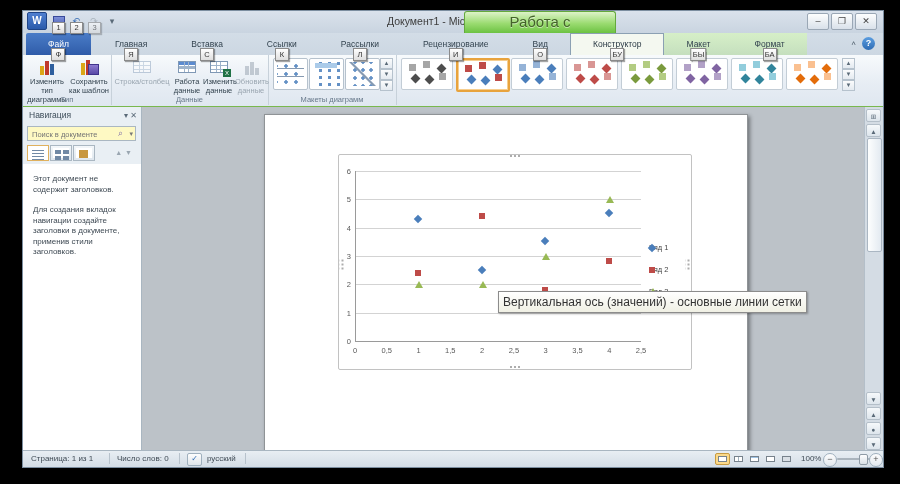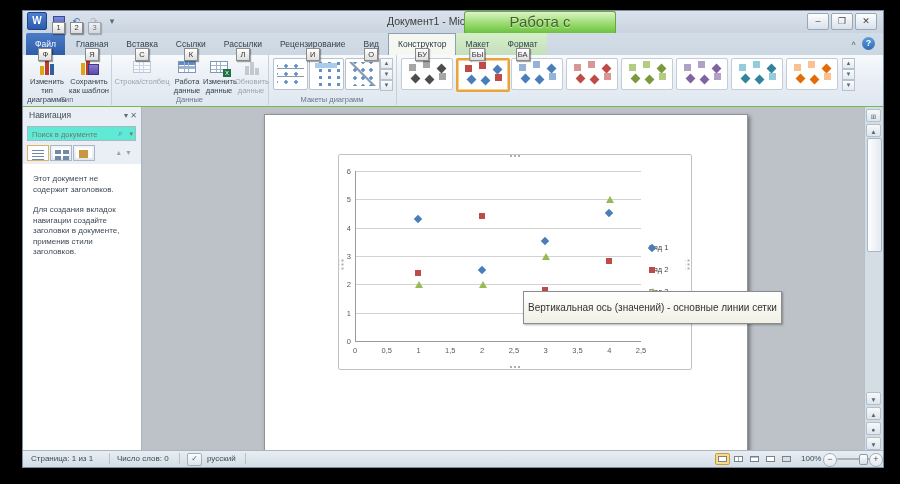--- a/index.html
+++ b/index.html
@@ -13,21 +13,21 @@
   .qbtn .glyph{display:block;}
   .floppy{width:10px;height:10px;margin:2px;background:linear-gradient(#7d8fd8,#4a5fb0);border:1px solid #38499a;}
   .keybadge{position:absolute;left:1px;top:8px;min-width:9px;height:10px;background:linear-gradient(#ffffff,#dcdcdc);border:1px solid #8a8a8a;box-shadow:1px 1px 1px rgba(0,0,0,.35);font-size:7.5px;line-height:10px;color:#333;padding:0 1px;z-index:30;}
   .titletext{position:absolute;left:0;right:0;top:4px;text-align:center;font-size:10.5px;color:#3c3c3c;}
   .ctxheader{position:absolute;left:441px;top:0;width:150px;height:21px;background:linear-gradient(#ddf3c8,#9adb70 55%,#6cc242);border:1px solid #64a93c;border-bottom:none;border-radius:3px 3px 0 0;text-align:center;font-size:15px;line-height:20px;color:#44632a;text-shadow:0 1px 0 rgba(255,255,255,.5);}
   .winbtns{position:absolute;right:6px;top:2px;display:flex;gap:2px;}
   .winbtn{width:20px;height:15px;border:1px solid #9aa7b5;border-radius:2px;background:linear-gradient(#fdfefe,#d9e1ea);font-size:9px;line-height:14px;text-align:center;color:#444;}
   
   .tabrow{position:absolute;left:0;top:22px;width:100%;height:22px;background:linear-gradient(#d3dde7,#ccd7e2);}
   .tabs{position:absolute;left:3px;top:0;display:flex;height:22px;}
-  .tab{position:relative;padding:0 9px;font-size:8.5px;line-height:22px;color:#33434f;white-space:nowrap;}
+  .tab{position:relative;padding:0 22px;font-size:8.5px;line-height:22px;color:#33434f;white-space:nowrap;}
   .tab.file{background:linear-gradient(#4a7cc7,#2f5ca9);color:#fff;border-radius:2px 2px 0 0;margin-right:2px;}
   .tab.active{background:#f2f6f9;border:1px solid #8ba0b3;border-bottom:none;line-height:20px;color:#2b3a45;}
   .tab.ctx{background:linear-gradient(rgba(214,242,194,.85),rgba(190,229,160,.55));}
   .tab.ctx.active{background:#f4f8f0;}
   .keytip{position:absolute;left:50%;transform:translateX(-50%);bottom:-6px;min-width:10px;height:11px;background:linear-gradient(#ffffff,#dedede);border:1px solid #8a8a8a;box-shadow:1px 1px 1px rgba(0,0,0,.35);font-size:7.5px;line-height:11px;color:#333;text-align:center;padding:0 1px;z-index:30;}
   .ribbonctrls{position:absolute;right:8px;top:4px;display:flex;gap:6px;align-items:center;}
   .chev{font-size:8px;color:#51606d;}
   .helpbtn{width:13px;height:13px;border-radius:50%;background:linear-gradient(#5a9de0,#2f6cb4);color:#fff;font-size:9px;font-weight:bold;text-align:center;line-height:13px;}
   
   .ribbon{position:absolute;left:0;top:44px;width:100%;height:51px;background:linear-gradient(#f7fafc,#e7edf4 55%,#dfe7f0);border-bottom:1px solid #79b84e;}
@@ -47,21 +47,21 @@
   .lt-art{position:absolute;inset:3px;opacity:.85;}
   .spinner{position:absolute;top:3px;width:13px;height:32px;display:flex;flex-direction:column;}
   .spbtn{flex:1;border:1px solid #b6c2cd;background:linear-gradient(#fbfcfd,#e4eaf0);font-size:6px;color:#5a6a78;text-align:center;line-height:9px;}
   .stylethumb{position:absolute;top:3px;width:50px;height:30px;background:#fff;border:1px solid #c3cdd6;border-radius:2px;}
   .stylethumb.sel{border:2px solid #e8a33d;box-shadow:0 0 0 1px #f6ce8f inset;}
   .mk{position:absolute;}
   
   .navpane{position:absolute;left:0;top:96px;width:119px;height:346px;background:#e9eff4;border-right:1px solid #a9b6c1;box-sizing:border-box;}
   .navhdr{position:absolute;left:0;top:0;width:100%;height:17px;font-size:8.5px;color:#3c4c58;line-height:17px;padding-left:6px;box-sizing:border-box;}
   .navhdr .hbtns{position:absolute;right:4px;top:0;font-size:8px;color:#5a6a78;}
-  .navsearch{position:absolute;left:4px;top:19px;width:109px;height:15px;background:#5eead4;border:1px solid #aab7c2;box-sizing:border-box;}
+  .navsearch{position:absolute;left:4px;top:19px;width:109px;height:15px;background:#fef9c3;border:1px solid #aab7c2;box-sizing:border-box;}
   .navsearch input{position:absolute;left:2px;top:1px;width:80px;height:11px;border:none;outline:none;font-size:7.5px;color:#444;font-family:inherit;background:transparent;}
   .navsearch .mag{position:absolute;right:12px;top:1px;font-size:9px;color:#7b6aa8;}
   .navsearch .sdd{position:absolute;right:2px;top:3px;font-size:7px;color:#777;}
   .navtabs{position:absolute;left:4px;top:38px;display:flex;gap:1px;}
   .navtab{width:22px;height:16px;border:1px solid #aab7c2;background:linear-gradient(#f3f7fa,#dfe7ee);box-sizing:border-box;position:relative;}
   .navtab.active{background:#fff;border-color:#e0b15e;}
   .navarrows{position:absolute;right:6px;top:42px;font-size:7px;color:#9aa6b1;letter-spacing:3px;}
   .navbody{position:absolute;left:0;top:57px;width:118px;bottom:0;background:#fff;}
   .navbody p{margin:10px 10px 0 10px;font-size:8px;color:#3f4a54;line-height:10.5px;}
   .ntglyph{position:absolute;inset:2px;background:linear-gradient(#fff,#fff);}
@@ -72,21 +72,21 @@
   .docarea{position:absolute;left:119px;top:96px;right:18px;bottom:16px;background:#bcc2c8;overflow:hidden;}
   .page{position:absolute;left:122px;top:7px;width:482px;height:400px;background:#fff;border:1px solid #8f9396;box-shadow:2px 2px 4px rgba(0,0,0,.4);}
   
   .chartobj{position:absolute;left:73px;top:39px;width:352px;height:214px;background:#fff;border:1px solid #c2c2c2;border-radius:2px;}
   .grip{position:absolute;width:12px;height:5px;background:radial-gradient(circle at 2px 2px,#adadad 1px,transparent 1.3px);background-size:4px 4px;}
   .gridline{position:absolute;height:1px;background:#d3d3d3;}
   .gridline.axis{background:#9a9a9a;}
   .vaxis{position:absolute;width:1px;background:#9a9a9a;}
   .ticklabel{position:absolute;font-size:7.5px;color:#595959;}
   .legenditem{position:absolute;font-size:7.5px;color:#444;display:flex;align-items:center;gap:3px;}
-  .tooltip{position:absolute;left:500px;top:280px;background:linear-gradient(#ffffff,#f0f0e4);border:1px solid #8c8c8c;box-shadow:1px 1px 2px rgba(0,0,0,.3);font-size:10px;color:#333;padding:10px 4px;white-space:nowrap;z-index:40;}
+  .tooltip{position:absolute;left:475px;top:280px;background:linear-gradient(#ffffff,#f0f0e4);border:1px solid #8c8c8c;box-shadow:1px 1px 2px rgba(0,0,0,.3);font-size:12px;color:#333;padding:3px 4px;white-space:nowrap;z-index:40;}
   
   .scrollcol{position:absolute;right:0;top:96px;width:18px;bottom:16px;background:#d4dce4;border-left:1px solid #b4bfc9;}
   .scbtn{position:absolute;left:1px;width:15px;height:13px;font-size:6.5px;color:#5a6a78;text-align:center;line-height:13px;background:linear-gradient(#f6f9fb,#dde5ec);border:1px solid #b4bfc9;border-radius:2px;box-sizing:border-box;}
   .scthumb{position:absolute;left:2px;top:31px;width:13px;height:112px;background:linear-gradient(90deg,#fdfefe,#e3eaf1);border:1px solid #aab6c2;border-radius:2px;}
   
   .statusbar{position:absolute;left:0;bottom:0;width:100%;height:16px;background:linear-gradient(#e8eef3,#d4dde6);border-top:1px solid #a9b6c1;font-size:8px;color:#3f4a54;}
   .stitem{position:absolute;top:0;line-height:15px;}
   .ssep{position:absolute;top:2px;width:1px;height:11px;background:#b7c2cc;}
   .spell{position:absolute;top:2px;width:13px;height:11px;background:linear-gradient(#fdfdfd,#dfe5ea);border:1px solid #9fb0be;border-radius:2px;font-size:8px;line-height:10px;text-align:center;color:#2f6cb4;}
   .viewbtn{position:absolute;top:2px;width:15px;height:12px;border:1px solid transparent;border-radius:2px;box-sizing:border-box;}

